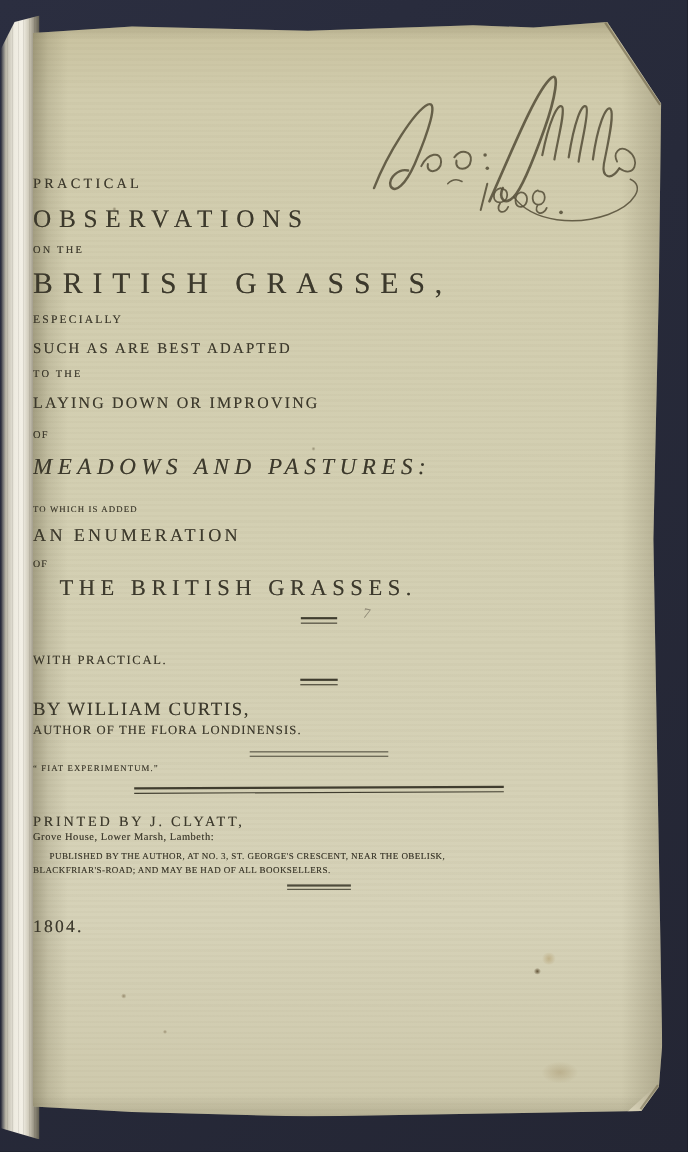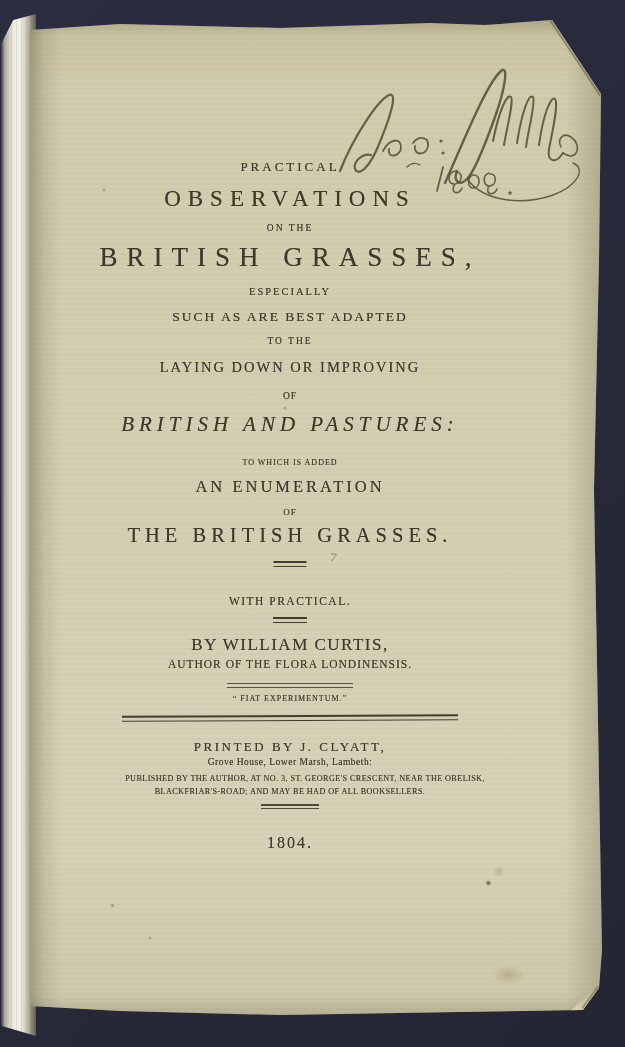--- a/index.html
+++ b/index.html
@@ -47,36 +47,36 @@
   .stain{position:absolute; border-radius:50%; pointer-events:none;}
   .s1{left:455px; top:860px; width:7px; height:6px; background:radial-gradient(circle, rgba(70,52,24,.8), rgba(70,52,24,0) 70%);}
   .s2{left:462px; top:846px; width:14px; height:11px; background:radial-gradient(circle, rgba(160,128,66,.38), rgba(160,128,66,0) 70%);}
   .s3{left:462px; top:945px; width:34px; height:20px; background:radial-gradient(ellipse, rgba(138,112,62,.28), rgba(138,112,62,0) 70%);}
   .s4{left:80px; top:883px; width:5px; height:5px; background:radial-gradient(circle, rgba(92,72,40,.5), rgba(92,72,40,0) 70%);}
   .s5{left:118px; top:916px; width:4px; height:4px; background:radial-gradient(circle, rgba(92,72,40,.45), rgba(92,72,40,0) 70%);}
   .s6{left:72px; top:168px; width:4px; height:4px; background:radial-gradient(circle, rgba(80,70,45,.5), rgba(80,70,45,0) 70%);}
   .s7{left:253px; top:386px; width:4px; height:4px; background:radial-gradient(circle, rgba(80,70,45,.45), rgba(80,70,45,0) 70%);}
   
   .content{position:absolute; left:0; top:0; width:520px; height:100%;}
-  .line{position:absolute; width:100%; text-align:center; line-height:1.05;
+  .line{position:absolute; width:100%; text-align:left; line-height:1.05;
     color:#3c392c; text-shadow:0 0 .6px rgba(60,55,40,.55); white-space:nowrap;}
   .l-practical  {top:140px; font-size:13px;  letter-spacing:3px;}
   .l-observ     {top:167px; font-size:23px;  letter-spacing:7px;}
   .l-onthe      {top:204px; font-size:9.5px; letter-spacing:2px;}
   .l-british    {top:223px; font-size:27px;  letter-spacing:9px;}
   .l-especially {top:266px; font-size:10.5px;letter-spacing:2px;font-family:Liberation Serif, serif;}
   .l-suchas     {top:290px; font-size:13.5px;letter-spacing:2px;}
   .l-tothe      {top:317px; font-size:9.5px; letter-spacing:2px;}
   .l-laying     {top:340px; font-size:14.5px;letter-spacing:2px;}
   .l-of1        {top:372px; font-size:9.5px; letter-spacing:1px;}
   .l-meadows    {top:393px; font-size:21px;  letter-spacing:5px; font-style:italic;}
   .l-towhich    {top:439px; font-size:8px;   letter-spacing:1px;}
   .l-enum       {top:458px; font-size:16.5px;letter-spacing:3px;}
   .l-of2        {top:488px; font-size:9px;   letter-spacing:1px;}
-  .l-thebritish {top:505px; font-size:20.5px;letter-spacing:5px;}
+  .l-thebritish {top:505px; font-size:20.5px;letter-spacing:5px;padding-left:24px;}
   .l-fourth     {top:556px; font-size:14.5px;letter-spacing:1.5px;}
   .l-additions  {top:575px; font-size:11.5px;letter-spacing:1.5px;}
   .l-bycurtis   {top:616px; font-size:17px;  letter-spacing:1.5px;}
   .l-authorof   {top:638px; font-size:11.5px;letter-spacing:1px;}
   .l-motto      {top:675px; font-size:8px;   letter-spacing:1px;}
   .l-printer    {top:720px; font-size:13px;  letter-spacing:2.5px;}
   .l-address    {top:738px; font-size:9.5px; letter-spacing:.5px;}
   .l-pub1       {top:755px; font-size:8.2px; letter-spacing:.4px;margin-left:15px;}
   .l-pub2       {top:768px; font-size:8.2px; letter-spacing:.4px;}
   .l-year       {top:792px; font-size:16px;  letter-spacing:2px;margin-top:23px;}
@@ -145,21 +145,21 @@
     <div class="content">
       <div class="line l-practical">PRACTICAL</div>
       <div class="line l-observ">OBSERVATIONS</div>
       <div class="line l-onthe">ON THE</div>
       <div class="line l-british">BRITISH GRASSES,</div>
       <div class="line l-especially">ESPECIALLY</div>
       <div class="line l-suchas">SUCH AS ARE BEST ADAPTED</div>
       <div class="line l-tothe">TO THE</div>
       <div class="line l-laying">LAYING DOWN OR IMPROVING</div>
       <div class="line l-of1">OF</div>
-      <div class="line l-meadows">BRITISH AND PASTURES:</div>
+      <div class="line l-meadows">MEADOWS AND PASTURES:</div>
       <div class="line l-towhich">TO WHICH IS ADDED</div>
       <div class="line l-enum">AN ENUMERATION</div>
       <div class="line l-of2">OF</div>
       <div class="line l-thebritish">THE BRITISH GRASSES.</div>
 
       <div class="rule r1"></div>
       <div class="line l-additions">WITH PRACTICAL.</div>
       <div class="rule r2"></div>
 
       <div class="line l-authorof">AUTHOR OF THE FLORA LONDINENSIS.</div>

